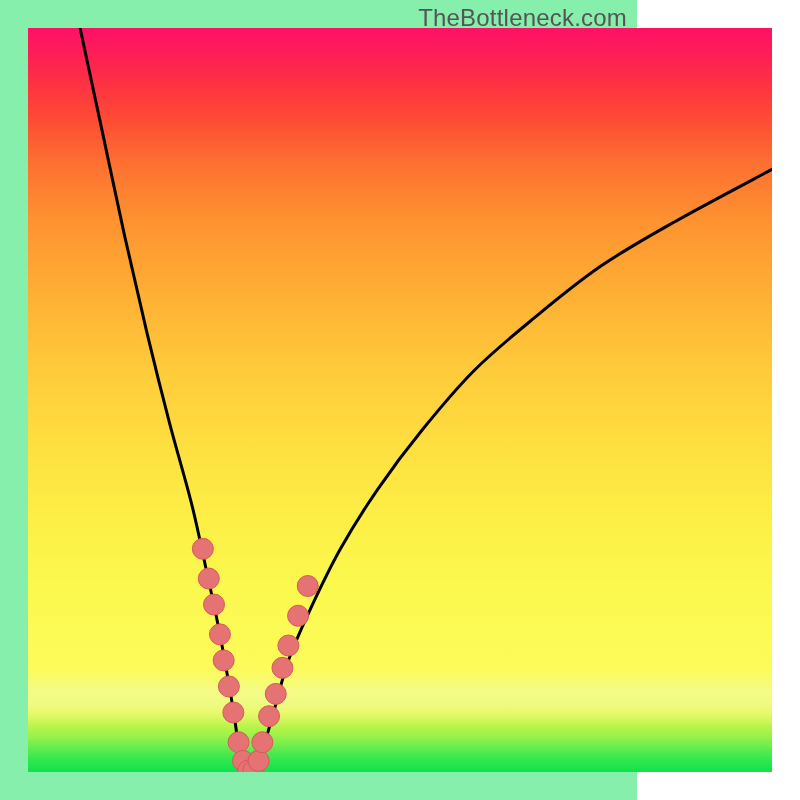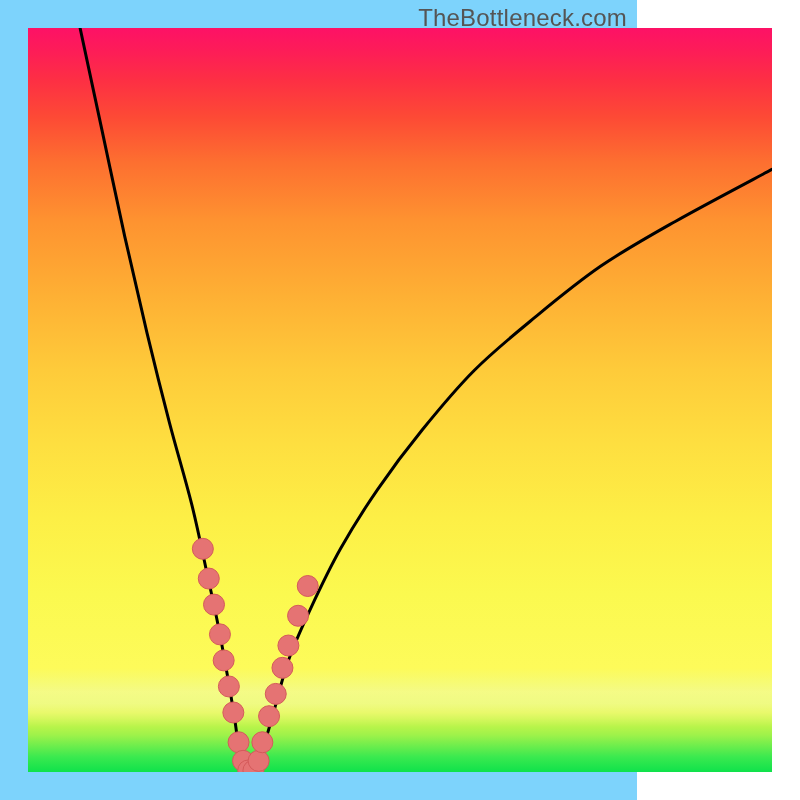--- a/index.html
+++ b/index.html
@@ -7,21 +7,21 @@
     padding: 0;
     width: 800px;
     height: 800px;
     overflow: hidden;
     font-family: Arial, Helvetica, sans-serif;
   }
   .frame {
     position: relative;
     width: 637px;
     height: 800px;
-    background: #7dd3fc;
+    background: #86efac;
     box-sizing: border-box;
   }
   .plot-area {
     position: absolute;
     left: 28px;
     top: 28px;
     width: 744px;
     height: 744px;
     
     background: linear-gradient(

